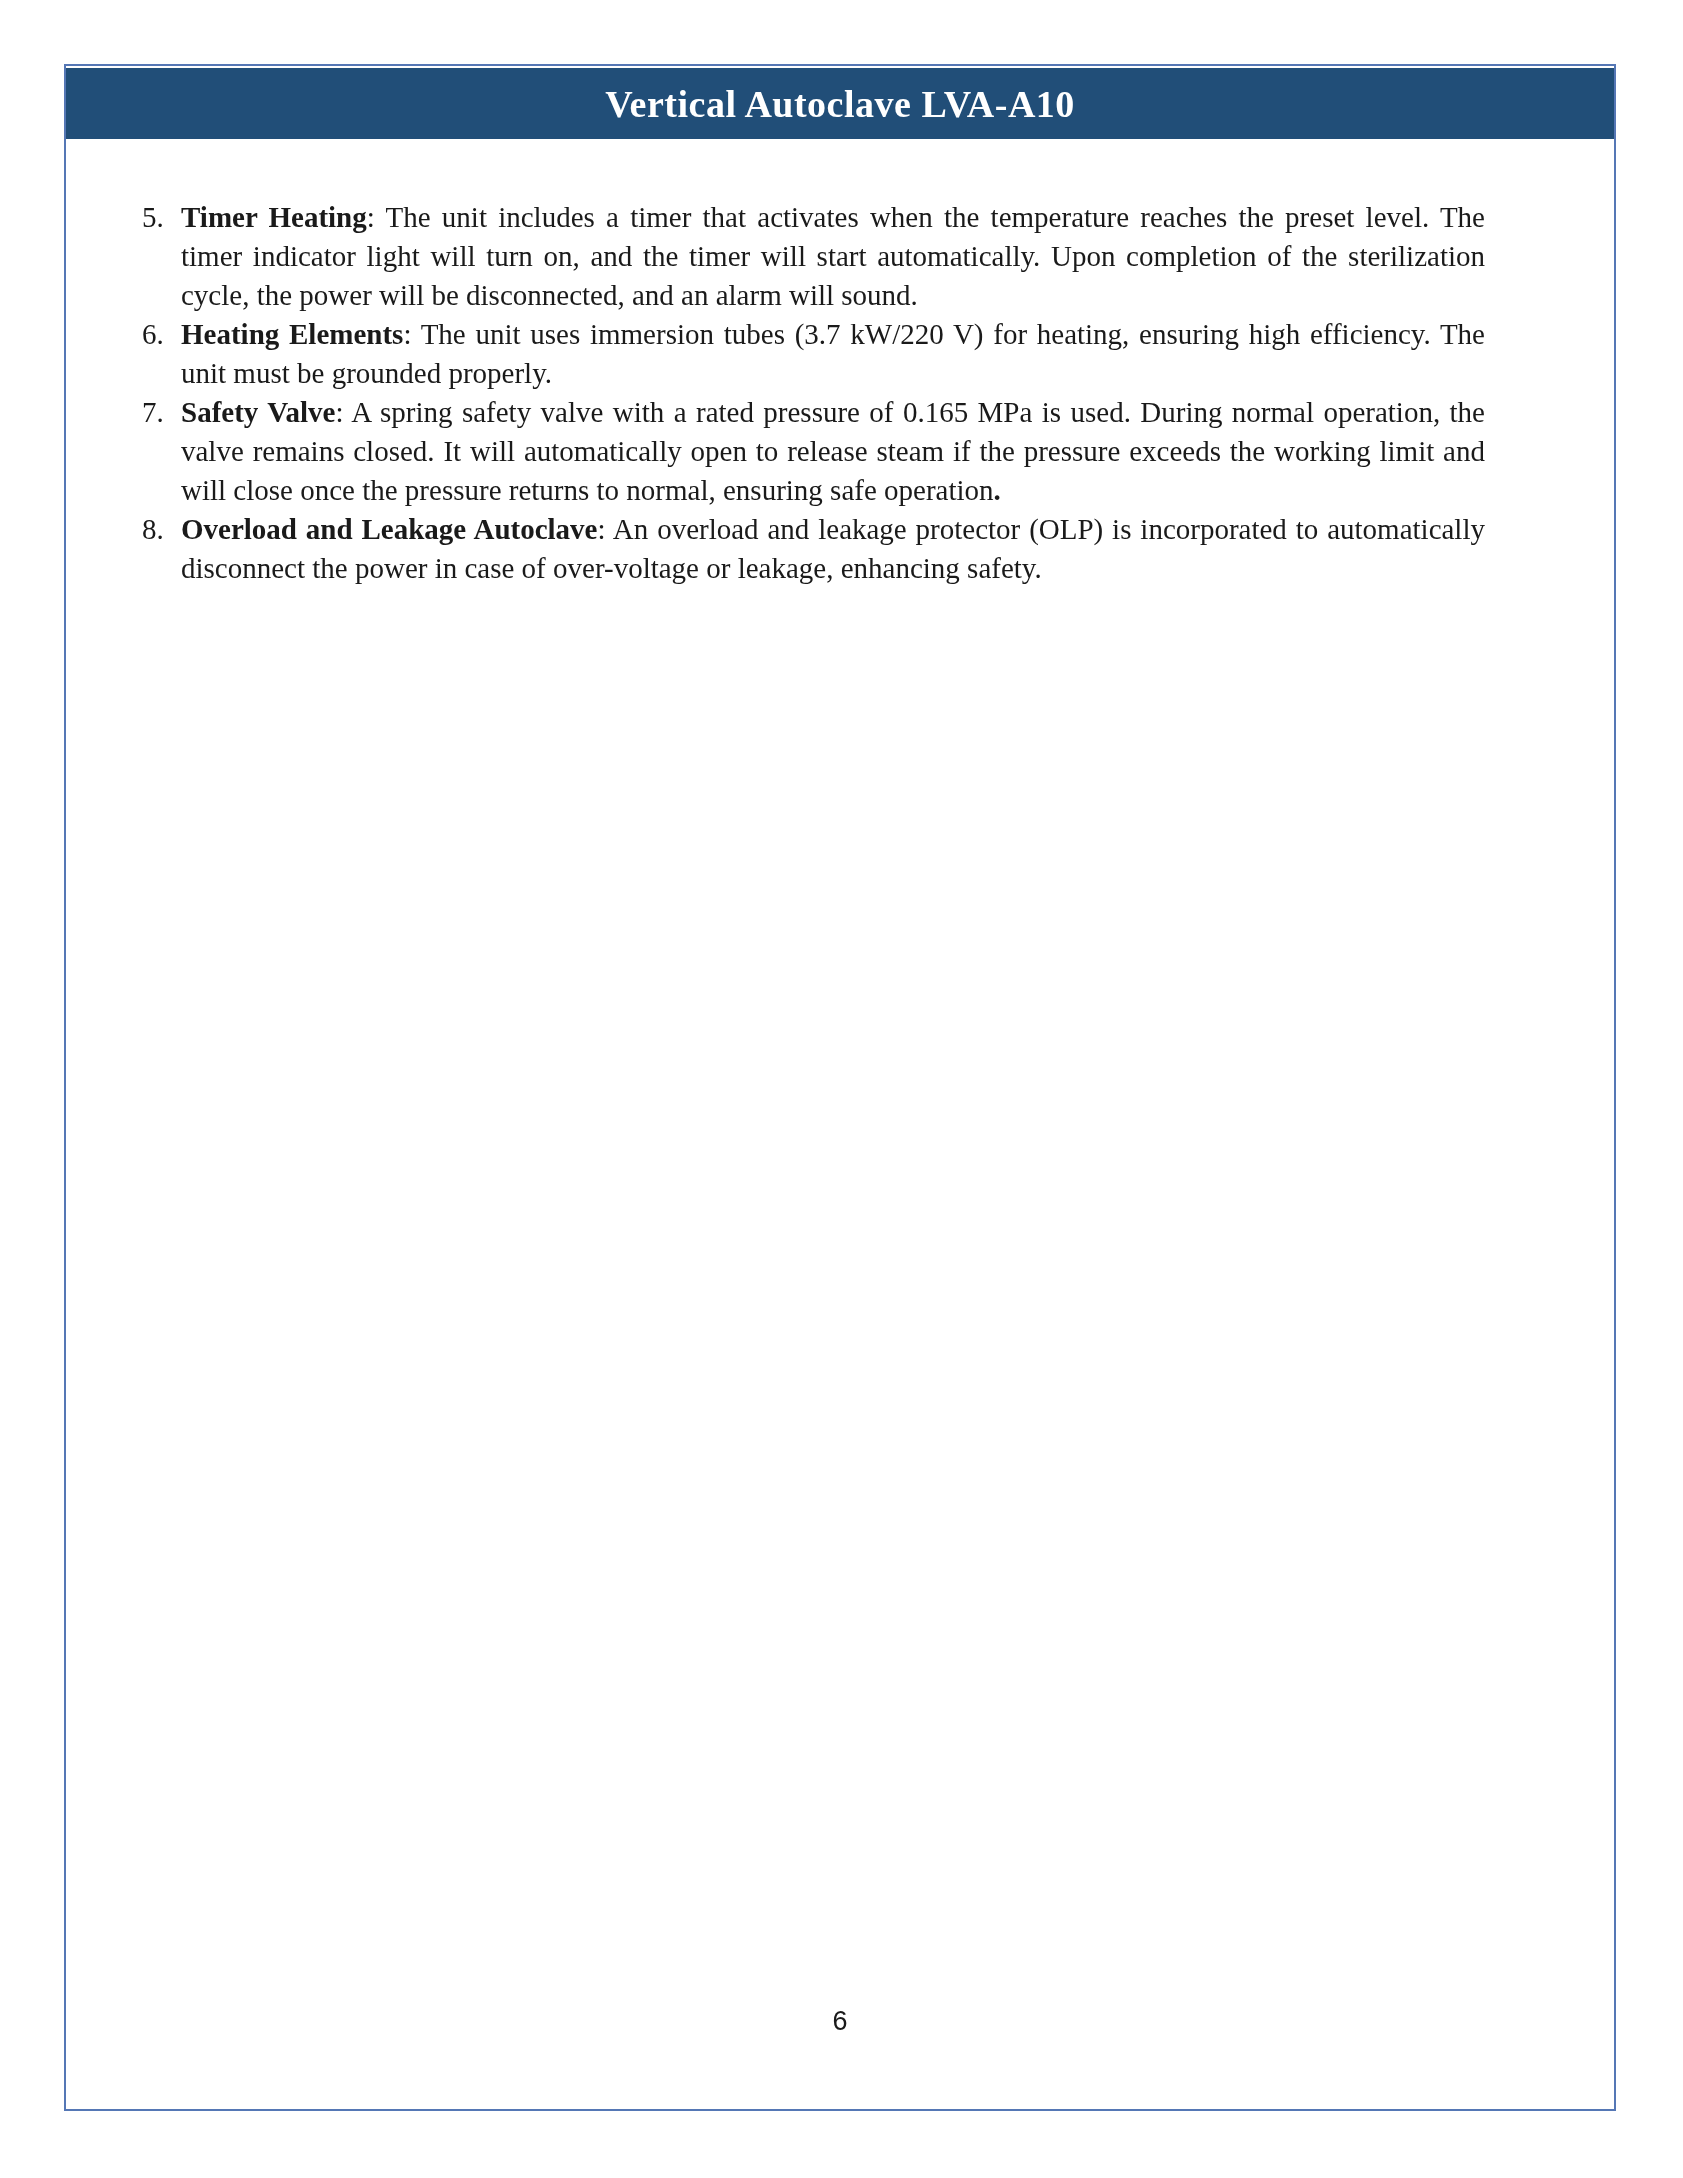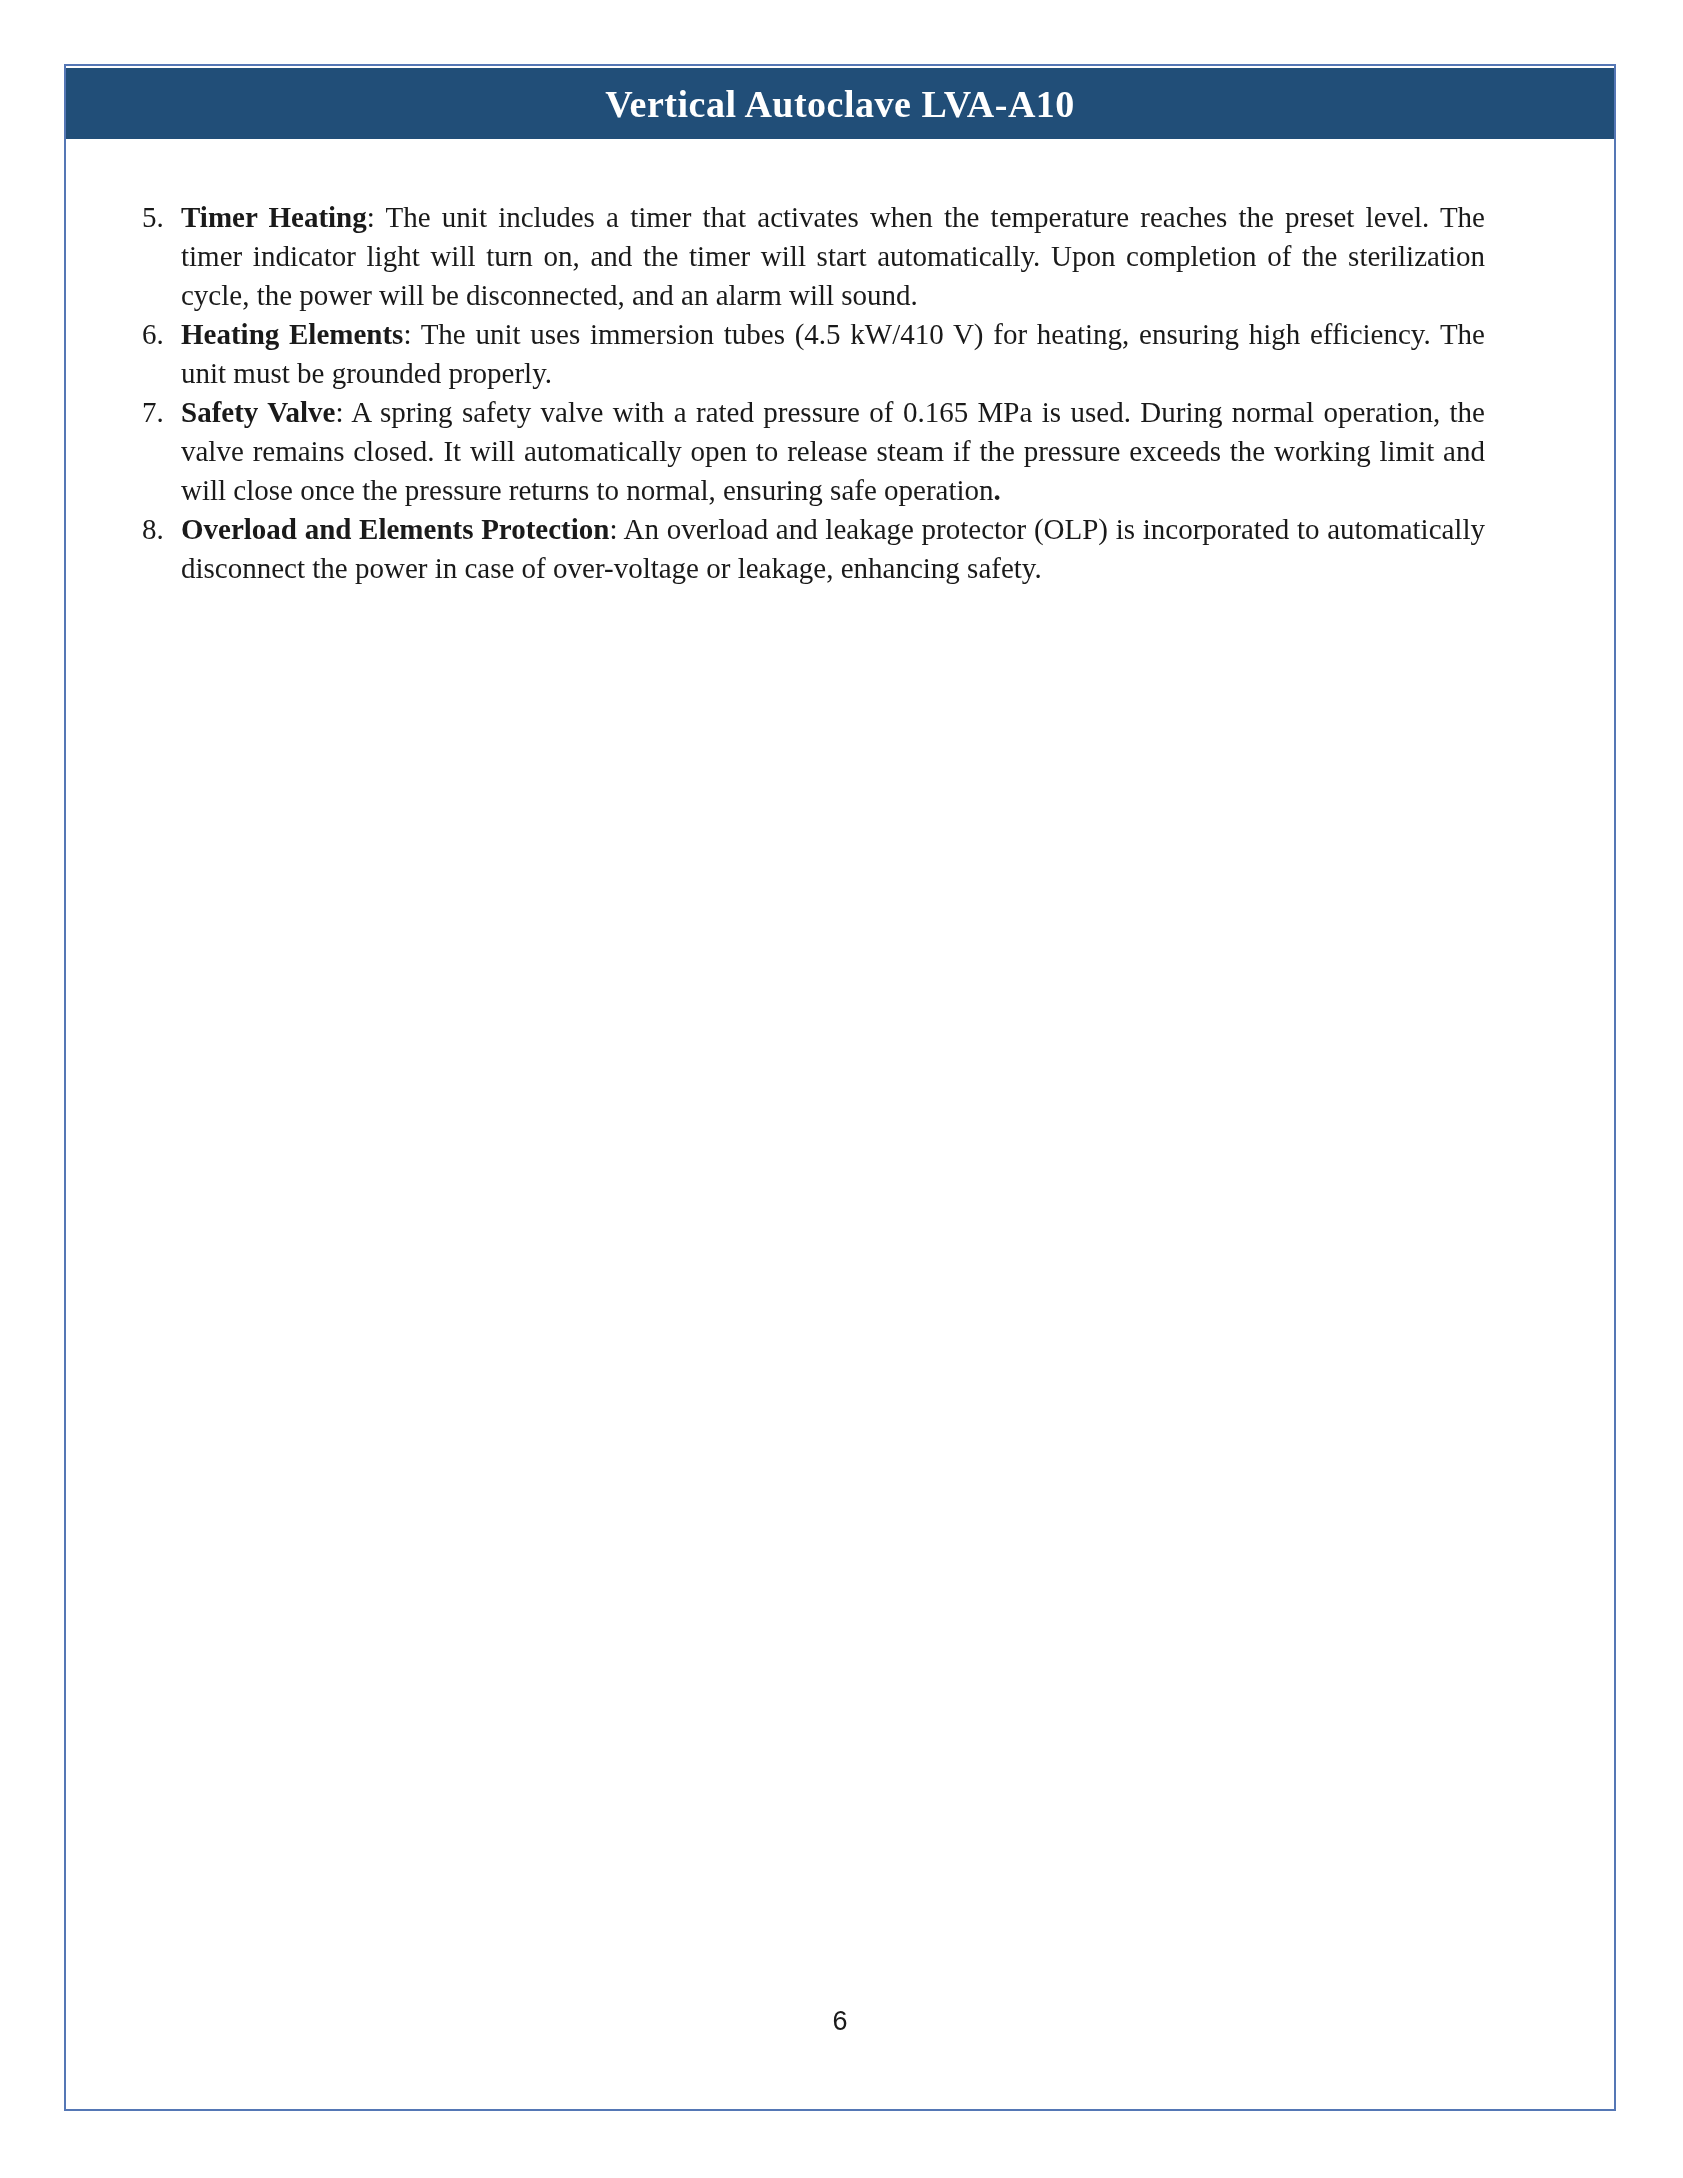--- a/index.html
+++ b/index.html
@@ -92,30 +92,30 @@
 
   <div class="content">
 
     <div class="list-item">
       <span class="num">5.</span>
       <span class="lead">Timer Heating</span><span class="sep">: </span><span class="body-text">The unit includes a timer that activates when the temperature reaches the preset level. The timer indicator light will turn on, and the timer will start automatically. Upon completion of the sterilization cycle, the power will be disconnected, and an alarm will sound.</span><span class="tail"></span>
     </div>
 
     <div class="list-item">
       <span class="num">6.</span>
-      <span class="lead">Heating Elements</span><span class="sep">: </span><span class="body-text">The unit uses immersion tubes (4.5 kW/410 V) for heating, ensuring high efficiency. The unit must be grounded properly.</span><span class="tail"></span>
+      <span class="lead">Heating Elements</span><span class="sep">: </span><span class="body-text">The unit uses immersion tubes (3.7 kW/220 V) for heating, ensuring high efficiency. The unit must be grounded properly.</span><span class="tail"></span>
     </div>
 
     <div class="list-item">
       <span class="num">7.</span>
       <span class="lead">Safety Valve</span><span class="sep">: </span><span class="body-text">A spring safety valve with a rated pressure of 0.165 MPa is used. During normal operation, the valve remains closed. It will automatically open to release steam if the pressure exceeds the working limit and will close once the pressure returns to normal, ensuring safe operation</span><span class="tail">.</span>
     </div>
 
     <div class="list-item">
       <span class="num">8.</span>
-      <span class="lead">Overload and Elements Protection</span><span class="sep">: </span><span class="body-text">An overload and leakage protector (OLP) is incorporated to automatically disconnect the power in case of over-voltage or leakage, enhancing safety.</span><span class="tail"></span>
+      <span class="lead">Overload and Leakage Autoclave</span><span class="sep">: </span><span class="body-text">An overload and leakage protector (OLP) is incorporated to automatically disconnect the power in case of over-voltage or leakage, enhancing safety.</span><span class="tail"></span>
     </div>
 
   </div>
 
   <div class="page-number">6</div>
 </div>
 
 
 </body></html>

